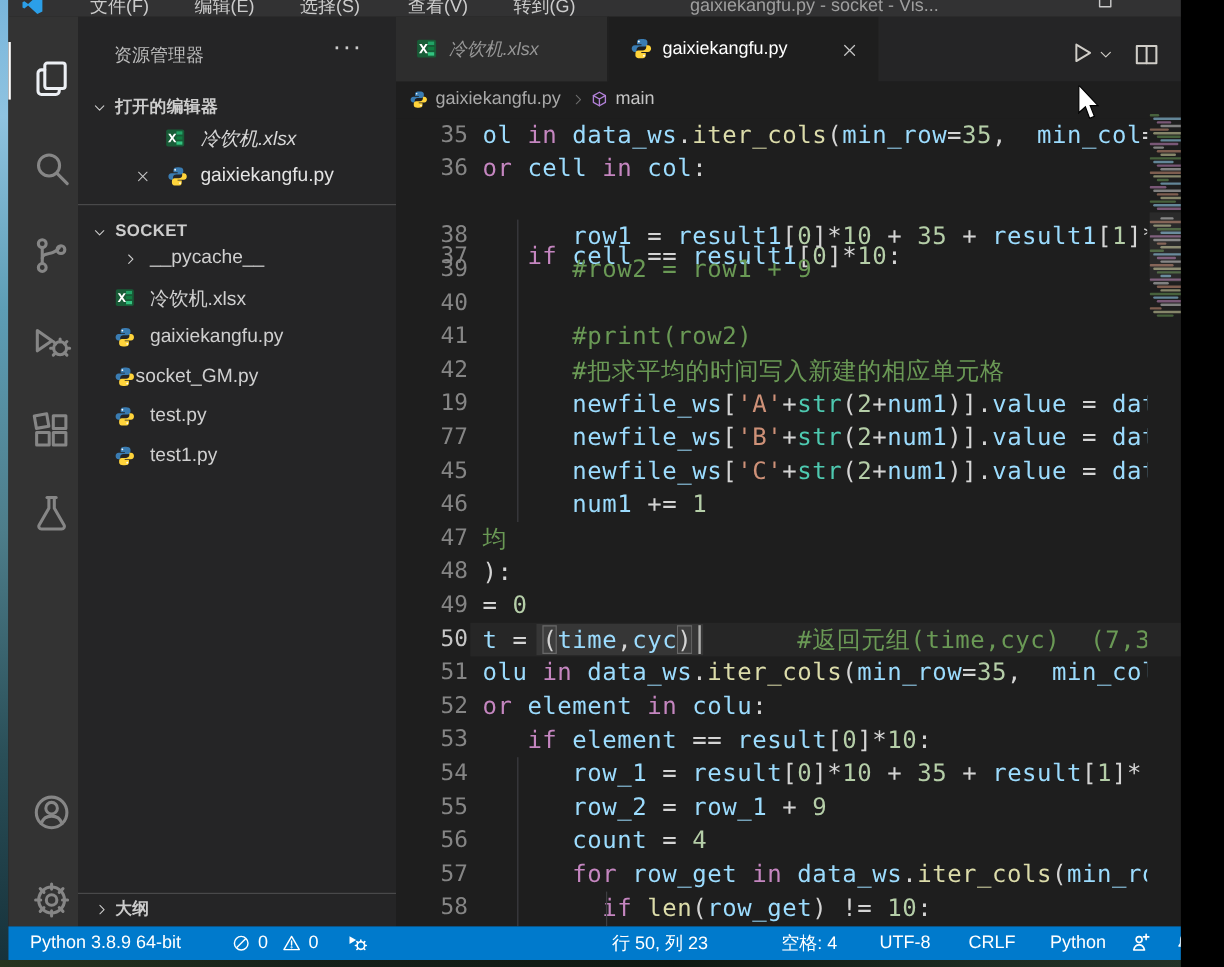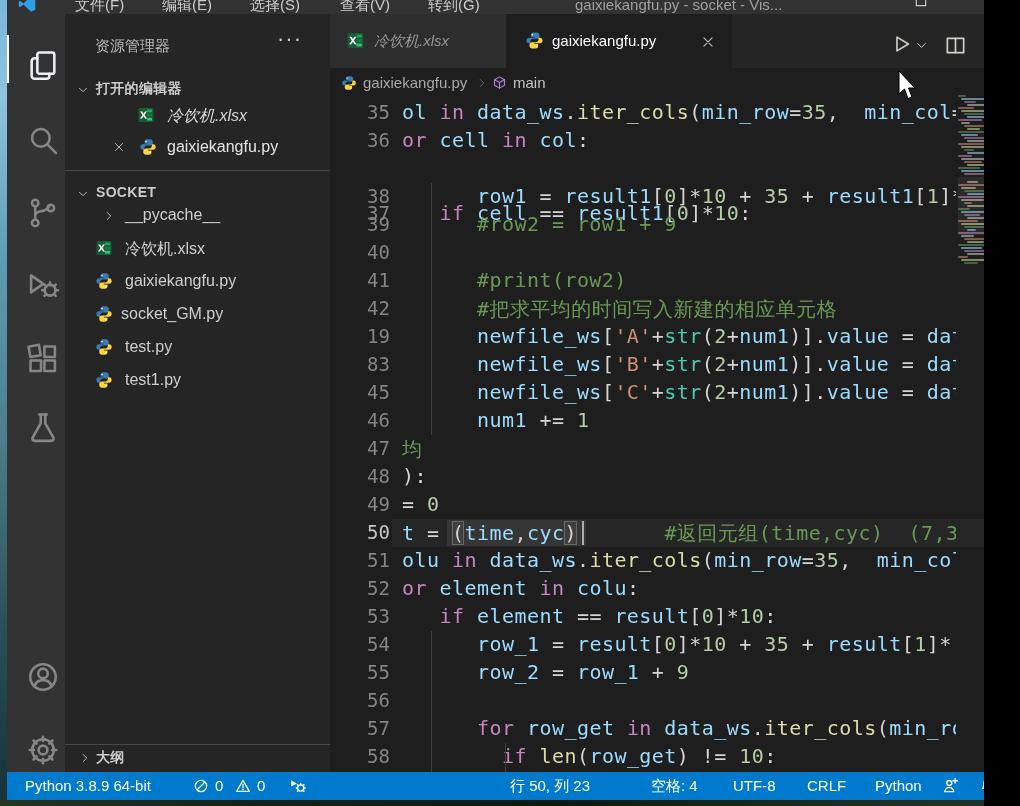--- a/index.html
+++ b/index.html
@@ -255,21 +255,21 @@
     <div class="sb-row-label" style="left:60px;top:258px">gaixiekangfu.py</div>
 
     <span class="sb-icon icn" style="left:30px;top:291px">
         <svg viewBox="0 0 24 24">
           <path fill="#3a7cb2" d="M11.9 1.8c-2.4 0-4.5.7-4.5 3v2.7h4.7v.9H5.2C2.9 8.4 1.8 10.2 1.8 12s1.1 3.6 3.4 3.6h1.7v-2.3c0-2 1.6-3.4 3.6-3.4h4.8c1.6 0 3-1.3 3-3V4.8c0-2.3-2.7-3-4.9-3z"></path>
           <path fill="#ffd43b" d="M12.1 22.2c2.4 0 4.5-.7 4.5-3v-2.7h-4.7v-.9h6.9c2.3 0 3.4-1.8 3.4-3.6s-1.1-3.6-3.4-3.6h-1.7v2.3c0 2-1.6 3.4-3.6 3.4H8.7c-1.6 0-3 1.3-3 3v2.1c0 2.3 2.7 3 4.4 3z"></path>
           <circle cx="9.3" cy="4.6" r="1" fill="#fff"></circle>
           <circle cx="14.7" cy="19.4" r="1" fill="#fff"></circle>
         </svg>
       </span>
-    <div class="sb-row-label" style="left:56px;top:291px">socket_GM.py</div>
+    <div class="sb-row-label" style="left:48px;top:291px">socket_GM.py</div>
 
     <span class="sb-icon icn" style="left:30px;top:324px">
         <svg viewBox="0 0 24 24">
           <path fill="#3a7cb2" d="M11.9 1.8c-2.4 0-4.5.7-4.5 3v2.7h4.7v.9H5.2C2.9 8.4 1.8 10.2 1.8 12s1.1 3.6 3.4 3.6h1.7v-2.3c0-2 1.6-3.4 3.6-3.4h4.8c1.6 0 3-1.3 3-3V4.8c0-2.3-2.7-3-4.9-3z"></path>
           <path fill="#ffd43b" d="M12.1 22.2c2.4 0 4.5-.7 4.5-3v-2.7h-4.7v-.9h6.9c2.3 0 3.4-1.8 3.4-3.6s-1.1-3.6-3.4-3.6h-1.7v2.3c0 2-1.6 3.4-3.6 3.4H8.7c-1.6 0-3 1.3-3 3v2.1c0 2.3 2.7 3 4.4 3z"></path>
           <circle cx="9.3" cy="4.6" r="1" fill="#fff"></circle>
           <circle cx="14.7" cy="19.4" r="1" fill="#fff"></circle>
         </svg>
       </span>
     <div class="sb-row-label" style="left:60px;top:324px">test.py</div>
@@ -405,21 +405,21 @@
         </div>
         <div class="crow" style="top: 196px;">
           <span class="lnum">42</span>
           <div class="ctext"><span class="tk-d">      </span><span class="tk-c">#把求平均的时间写入新建的相应单元格</span></div>
         </div>
         <div class="crow" style="top: 224px;">
           <span class="lnum">19</span>
           <div class="ctext"><span class="tk-d">      </span><span class="tk-v">newfile_ws</span><span class="tk-d">[</span><span class="tk-s">'A'</span><span class="tk-d">+</span><span class="tk-t">str</span><span class="tk-d">(</span><span class="tk-n">2</span><span class="tk-d">+</span><span class="tk-v">num1</span><span class="tk-d">)].</span><span class="tk-v">value</span><span class="tk-d"> = </span><span class="tk-v">dat</span></div>
         </div>
         <div class="crow" style="top: 252px;">
-          <span class="lnum">83</span>
+          <span class="lnum">77</span>
           <div class="ctext"><span class="tk-d">      </span><span class="tk-v">newfile_ws</span><span class="tk-d">[</span><span class="tk-s">'B'</span><span class="tk-d">+</span><span class="tk-t">str</span><span class="tk-d">(</span><span class="tk-n">2</span><span class="tk-d">+</span><span class="tk-v">num1</span><span class="tk-d">)].</span><span class="tk-v">value</span><span class="tk-d"> = </span><span class="tk-v">dat</span></div>
         </div>
         <div class="crow" style="top: 280px;">
           <span class="lnum">45</span>
           <div class="ctext"><span class="tk-d">      </span><span class="tk-v">newfile_ws</span><span class="tk-d">[</span><span class="tk-s">'C'</span><span class="tk-d">+</span><span class="tk-t">str</span><span class="tk-d">(</span><span class="tk-n">2</span><span class="tk-d">+</span><span class="tk-v">num1</span><span class="tk-d">)].</span><span class="tk-v">value</span><span class="tk-d"> = </span><span class="tk-v">dat</span></div>
         </div>
         <div class="crow" style="top: 308px;">
           <span class="lnum">46</span>
           <div class="ctext"><span class="tk-d">      </span><span class="tk-v">num1</span><span class="tk-d"> += </span><span class="tk-n">1</span></div>
         </div>
@@ -454,20 +454,21 @@
         <div class="crow" style="top: 532px;">
           <span class="lnum">54</span>
           <div class="ctext"><span class="tk-d">      </span><span class="tk-v">row_1</span><span class="tk-d"> = </span><span class="tk-v">result</span><span class="tk-d">[</span><span class="tk-n">0</span><span class="tk-d">]*</span><span class="tk-n">10</span><span class="tk-d"> + </span><span class="tk-n">35</span><span class="tk-d"> + </span><span class="tk-v">result</span><span class="tk-d">[</span><span class="tk-n">1</span><span class="tk-d">]*</span></div>
         </div>
         <div class="crow" style="top: 560px;">
           <span class="lnum">55</span>
           <div class="ctext"><span class="tk-d">      </span><span class="tk-v">row_2</span><span class="tk-d"> = </span><span class="tk-v">row_1</span><span class="tk-d"> + </span><span class="tk-n">9</span></div>
         </div>
         <div class="crow" style="top: 588px;">
           <span class="lnum">56</span>
+          <div class="ctext"><span class="tk-d">      </span><span class="tk-v">count</span><span class="tk-d"> = </span><span class="tk-n">4</span></div>
         </div>
         <div class="crow" style="top: 616px;">
           <span class="lnum">57</span>
           <div class="ctext"><span class="tk-d">      </span><span class="tk-k">for</span><span class="tk-d"> </span><span class="tk-v">row_get</span><span class="tk-d"> </span><span class="tk-k">in</span><span class="tk-d"> </span><span class="tk-v">data_ws</span><span class="tk-d">.</span><span class="tk-f">iter_cols</span><span class="tk-d">(</span><span class="tk-v">min_ro</span></div>
         </div>
         <div class="crow" style="top: 644px;">
           <span class="lnum">58</span>
           <div class="ctext"><span class="tk-d">        </span><span class="tk-k">if</span><span class="tk-d"> </span><span class="tk-f">len</span><span class="tk-d">(</span><span class="tk-v">row_get</span><span class="tk-d">) != </span><span class="tk-n">10</span><span class="tk-d">:</span></div>
         </div>
       </div>

